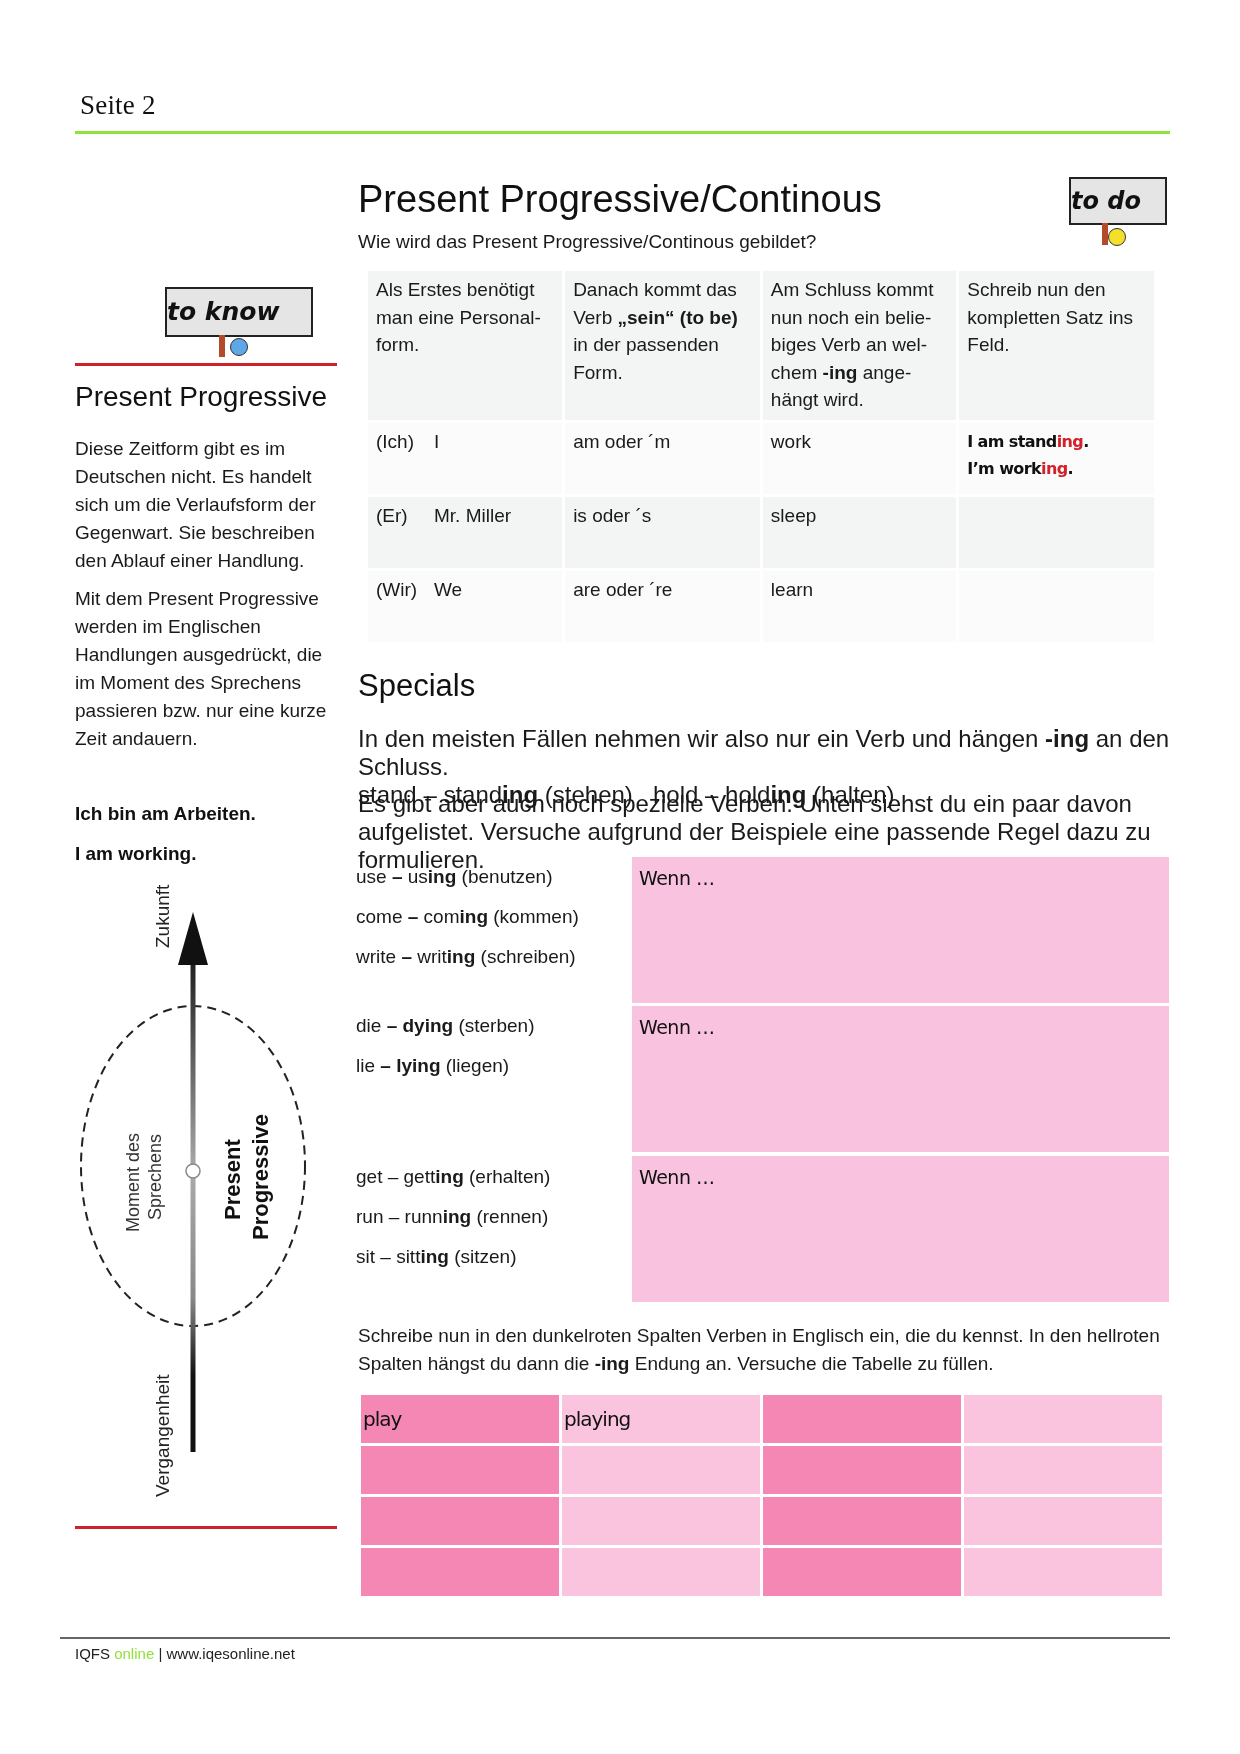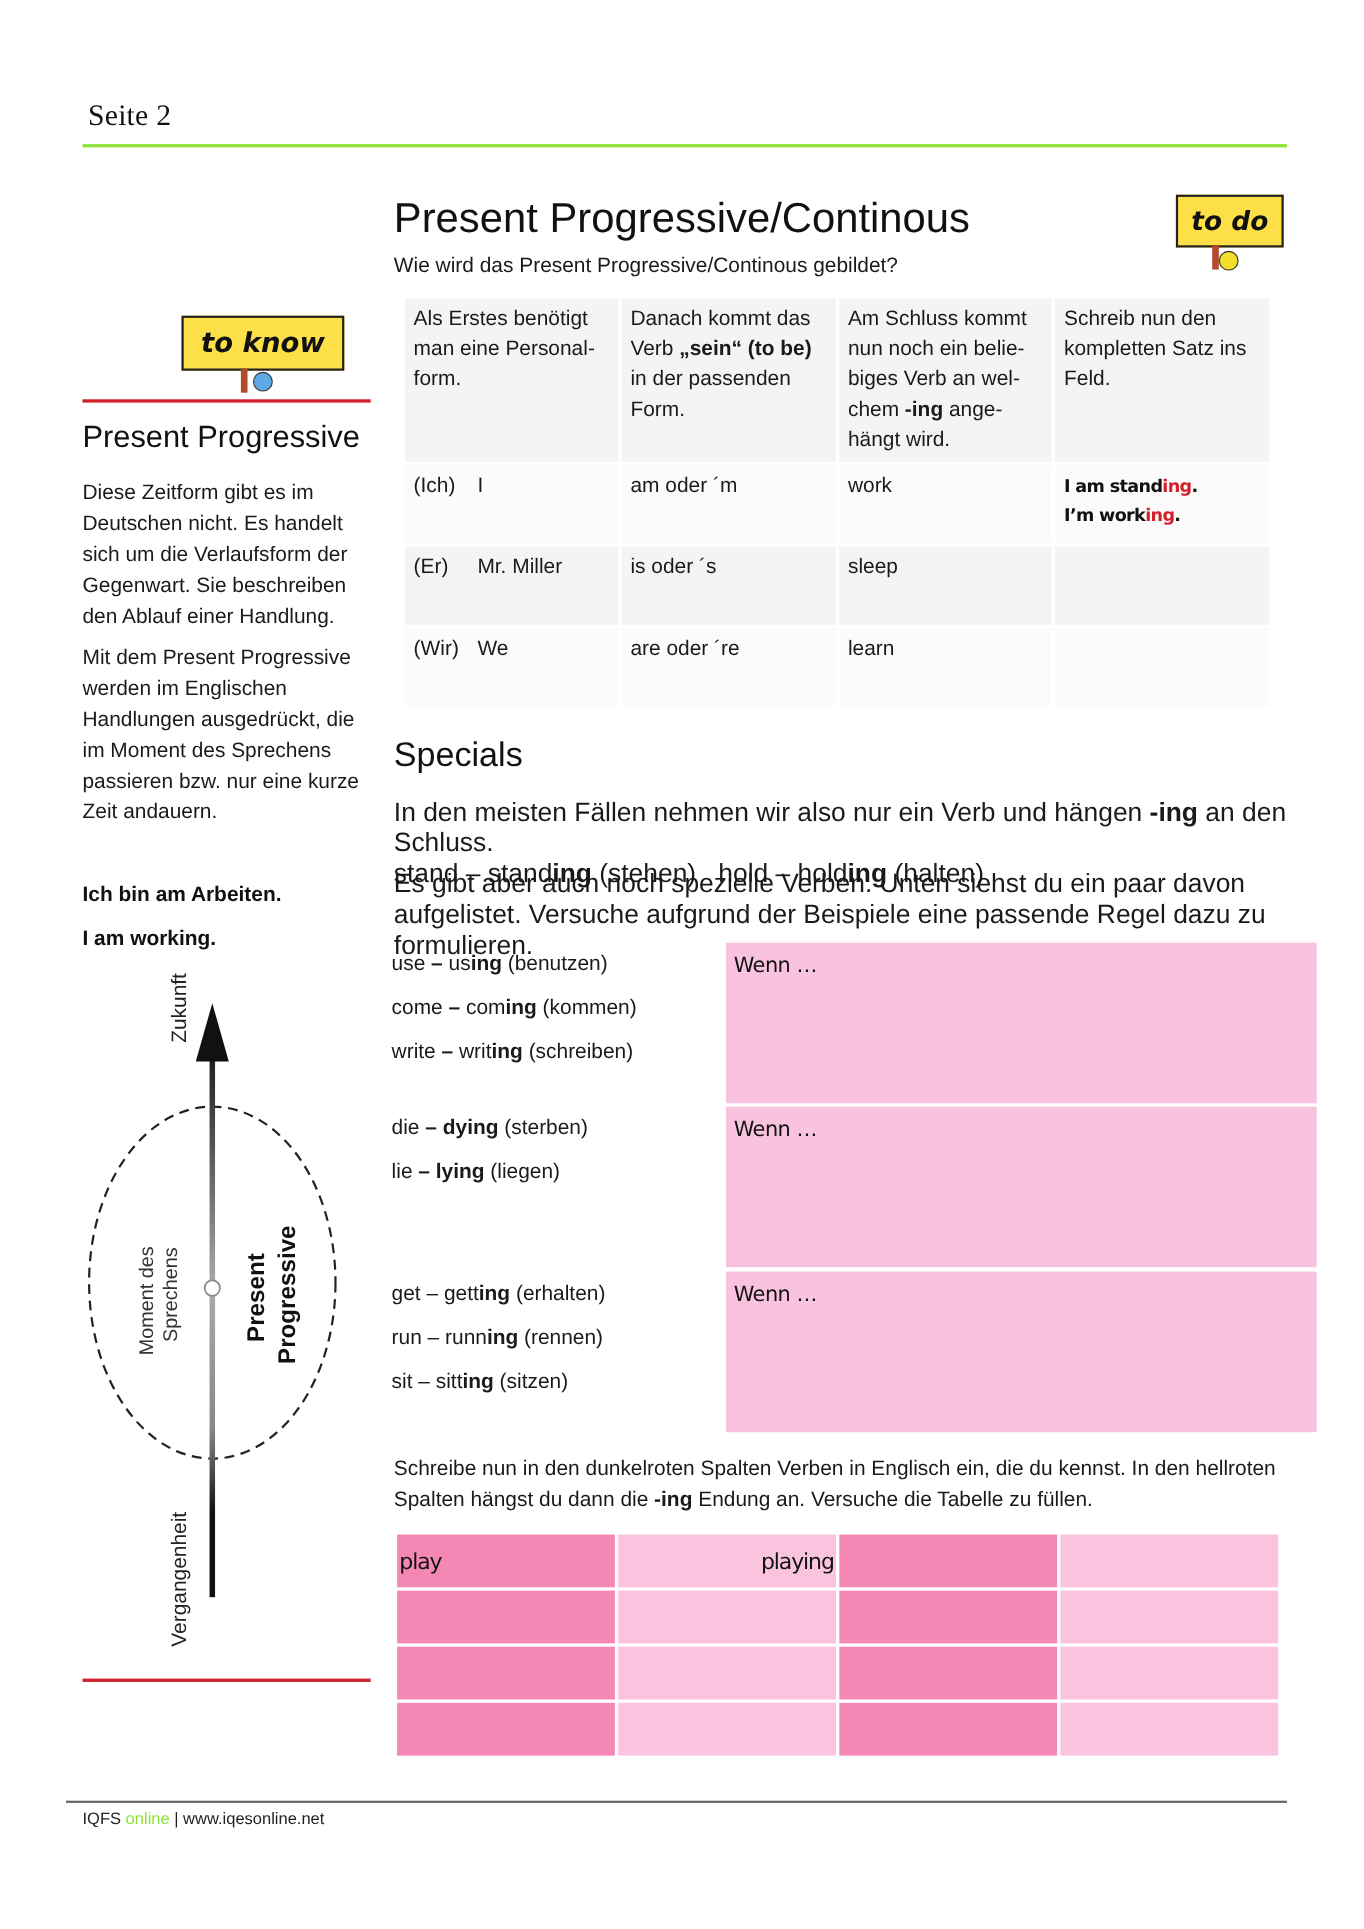--- a/index.html
+++ b/index.html
@@ -5,22 +5,22 @@
   html, body { margin: 0; padding: 0; background: #ffffff; }
   body { width: 1240px; height: 1754px; position: relative; overflow: hidden;
          font-family: "Liberation Sans", sans-serif; color: #1a1a1a; }
   .abs { position: absolute; }
 
   
   .page-label { left: 80px; top: 90px; font-size: 27px; color: #111; letter-spacing: 0.2px; font-family: Liberation Serif, serif; }
   .green-rule { left: 75px; top: 131px; width: 1095px; height: 3px; background: #8fe23a; }
 
   
-  .sign { background: #fde047; border: 2px solid #222; font-family: "DejaVu Sans", sans-serif;
-          font-weight: bold; font-style: italic; color: #111; text-align: center; }
+  .sign { background: #e5e5e5; border: 2px solid #222; font-family: "DejaVu Sans", sans-serif;
+          font-weight: bold; font-style: italic; color: #111; }
   .sign-know { left: 165px; top: 287px; width: 144px; height: 46px; font-size: 25px; line-height: 46px; }
   .sign-do { left: 1069px; top: 177px; width: 94px; height: 44px; font-size: 24px; line-height: 44px; }
   .post { width: 6px; height: 22px; background: #b24a2c; }
   .know-post { left: 219px; top: 335px; }
   .do-post { left: 1102px; top: 223px; }
   .smiley { width: 16px; height: 16px; border-radius: 50%; border: 1.5px solid #333; }
   .smiley-blue { left: 230px; top: 338px; background: #5fa8e8; }
   .smiley-yellow { left: 1108px; top: 228px; background: #f4e02a; }
 
   .red-rule { left: 75px; width: 262px; height: 3px; background: #d0202a; }
@@ -55,33 +55,33 @@
 
   .specials-title { left: 358px; top: 668px; font-size: 31px; color: #111; }
   .sp-text { left: 358px; width: 815px; font-size: 24px; line-height: 28px; color: #1a1a1a; }
   .sp-p1 { top: 725px; }
   .sp-p2 { top: 790px; }
   .sp-hold { position: absolute; left: 295px; }
 
   .verb-list { left: 356px; font-size: 19px; line-height: 40px; color: #1a1a1a; }
   .vl1 { top: 857px; } .vl2 { top: 1006px; } .vl3 { top: 1157px; }
 
-  .rule-box { left: 660px; width: 537px; background: #f9c3df; }
+  .rule-box { left: 632px; width: 537px; background: #f9c3df; }
   .rb1 { top: 857px; height: 146px; }
   .rb2 { top: 1006px; height: 146px; }
   .rb3 { top: 1156px; height: 146px; }
   .rule-label { position: absolute; left: 7px; top: 10px; font-family: "DejaVu Sans", sans-serif; font-size: 19px; color: #111; letter-spacing: -0.5px; }
 
   .instr { left: 358px; top: 1322px; width: 815px; font-size: 19px; line-height: 28px; color: #1a1a1a; }
 
   .verb-table { left: 358px; top: 1392px; border-collapse: separate; border-spacing: 3px; }
   .verb-table td { width: 194px; height: 48px; padding: 0 2px; vertical-align: middle;
                    font-family: "DejaVu Sans", sans-serif; font-size: 20px; color: #111; letter-spacing: -1px; }
   .vt-dark { background: #f587b5; }
-  .vt-light { background: #fac3de; text-align: right; }
+  .vt-light { background: #fac3de; }
 
   
   .footer-rule { left: 60px; top: 1637px; width: 1110px; height: 1.5px; background: #666; }
   .footer { left: 75px; top: 1645px; font-size: 15px; color: #222; }
   .footer .accent { color: #8fe23a; }
 </style>
 </head>
 <body>
 
 <div class="abs page-label">Seite 2</div>

